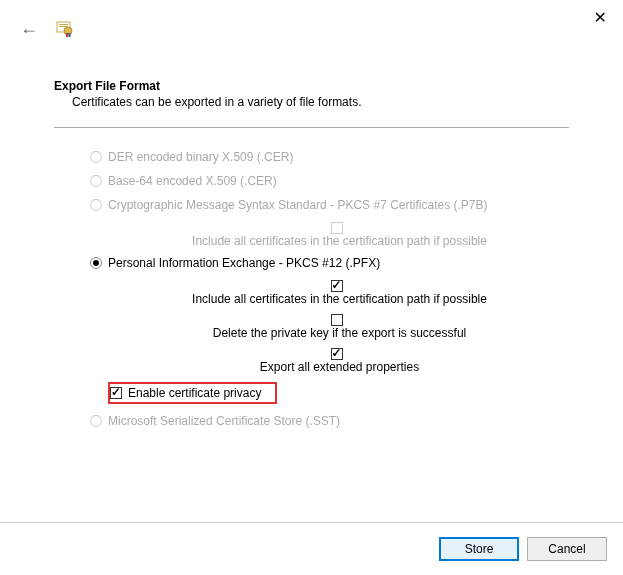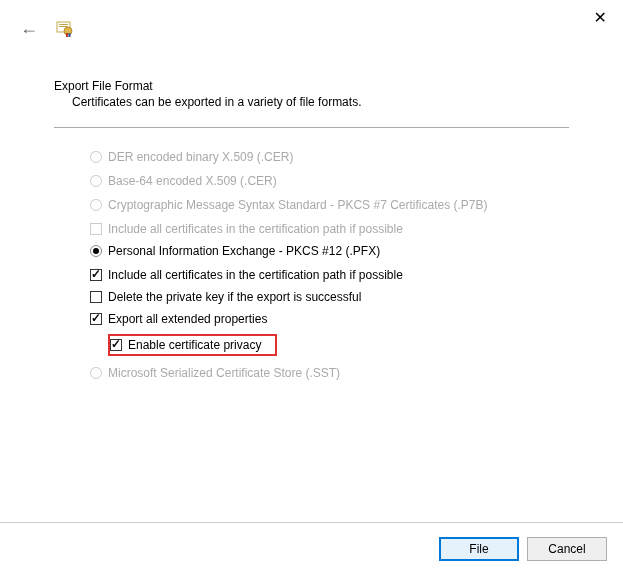--- a/index.html
+++ b/index.html
@@ -3,31 +3,31 @@
   <meta charset="utf-8">
   <style>
     * { box-sizing: border-box; margin: 0; padding: 0; }
     body { font-family: "Segoe UI", Tahoma, sans-serif; font-size: 12px; color: #000; background: #fff; width: 623px; height: 575px; position: relative; }
     .close-btn { position: absolute; top: 8px; right: 16px; font-size: 16px; cursor: pointer; color: #000; }
     .header { display: flex; align-items: center; padding: 18px 20px 0 20px; }
     .back-arrow { font-size: 18px; color: #666; margin-right: 18px; cursor: pointer; }
     .cert-icon { width: 18px; height: 18px; margin-right: 8px; display: inline-block; }
     .title { font-size: 13px; color: #000; }
     .content { padding: 40px 54px 0 54px; }
-    .section-title { font-weight: normal; font-size: 12px; }
+    .section-title { font-weight: bold; font-size: 12px; }
     .section-desc { font-size: 12px; padding-left: 18px; margin-top: 2px; }
     .hr { border: none; border-top: 1px solid #aaa; margin: 18px 0 22px 0; }
     .prompt { font-size: 12px; margin-left: 18px; margin-bottom: 14px; }
     .options { margin-left: 36px; }
     .radio-row { display: flex; align-items: center; margin-bottom: 10px; font-size: 12px; }
     .radio-row.disabled { color: #aaa; }
     .radio { width: 12px; height: 12px; border: 1px solid #888; border-radius: 50%; margin-right: 6px; position: relative; display: inline-block; flex-shrink: 0; }
     .radio.disabled { border-color: #ccc; }
     .radio.selected::after { content: ''; position: absolute; top: 2px; left: 2px; width: 6px; height: 6px; background: #000; border-radius: 50%; }
-    .check-row { display: flex; align-items: center; margin-bottom: 8px; font-size: 12px; }
+    .check-row { display: flex; align-items: center; margin-left: 20px; margin-bottom: 8px; font-size: 12px; flex-direction: column; }
     .check-row.disabled { color: #aaa; }
     .check { width: 12px; height: 12px; border: 1px solid #333; margin-right: 6px; position: relative; display: inline-block; flex-shrink: 0; }
     .check.disabled { border-color: #ccc; }
     .check.checked::after { content: '✓'; position: absolute; top: -3px; left: 0; font-size: 12px; font-weight: bold; }
     .highlight-box { border: 2px solid #e03030; display: inline-flex; align-items: center; padding: 2px 14px 2px 0; margin-left: 18px; margin-bottom: 8px; }
     .highlight-box .check { margin-left: 0; }
     .footer { position: absolute; bottom: 0; left: 0; right: 0; border-top: 1px solid #ccc; padding: 14px 16px; display: flex; justify-content: flex-end; gap: 8px; }
     .btn { width: 80px; height: 24px; font-size: 12px; background: #efefef; border: 1px solid #adadad; cursor: pointer; }
     .btn.primary { border: 2px solid #0078d7; background: #e5f1fb; }
   </style>
@@ -99,15 +99,15 @@
 
     <div class="radio-row disabled" style="margin-top:2px;">
       <span class="radio disabled"></span>
       <span>Microsoft Serialized Certificate Store (.SST)</span>
     </div>
 
   </div>
 </div>
 
 <div class="footer">
-  <button class="btn primary">File</button>
+  <button class="btn primary">Store</button>
   <button class="btn">Cancel</button>
 </div>
 
 </body></html>

